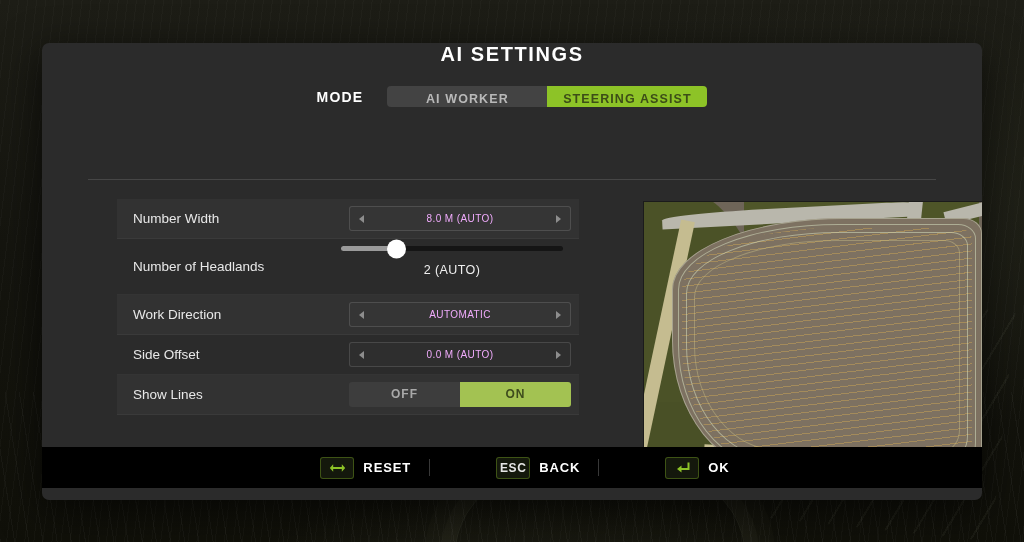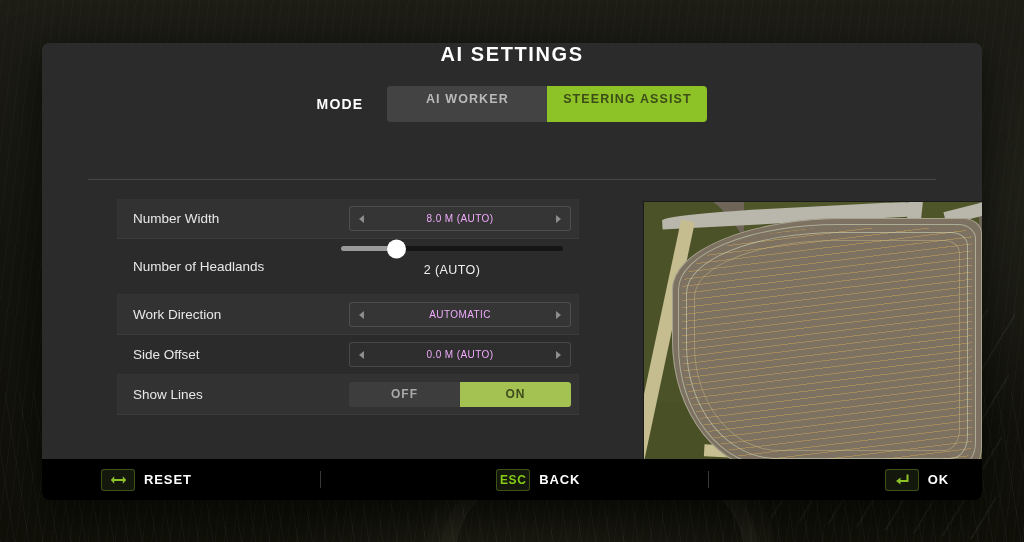--- a/index.html
+++ b/index.html
@@ -84,21 +84,21 @@
     font-weight: bold;
     letter-spacing: 1.2px;
   }
   #mode-toggle {
     display: flex;
     border-radius: 4px;
     overflow: hidden;
   }
   .mode-btn {
     width: 160px;
-    height: 36px;
+    height: 21px;
     line-height: 27px;
     text-align: center;
     font-size: 12.5px;
     font-weight: bold;
     letter-spacing: 1.1px;
   }
   .mode-btn.off { background: #434343; color: #b9b9b9; }
   .mode-btn.on  { background: #8dc327; color: #3c4d17; }
 
   #divider {
@@ -264,42 +264,42 @@
   }
   .headland {
     position: absolute;
     border: 1px solid rgba(214,222,192,.55);
     border-radius: 54% 6% 6% 32% / 27% 6% 10% 50%;
   }
 
   
   #bottom {
     position: absolute;
-    left: 0; right: 0; bottom: 0;
+    left: 0; right: 0; bottom: 12px;
     height: 41px;
     background: #000000;
     display: flex;
     align-items: center;
-    justify-content: space-between;
+    justify-content: center;
     padding-right: 22px;
     gap: 7px;
   }
   .hbtn {
     display: flex;
     align-items: center;
     gap: 9px;
     padding: 0 11px;
   }
   .keycap {
     min-width: 34px;
     height: 22px;
     border-radius: 3px;
     border: 1px solid rgba(140,195,39,0.35);
     background: #14180c;
-    color: #84cc16;
+    color: #e5e5e5;
     font-size: 12px;
     font-weight: bold;
     display: flex;
     align-items: center;
     justify-content: center;
     letter-spacing: .6px;
     margin-left: 48px;
   }
   .keycap svg { display: block; }
   .hlabel {

